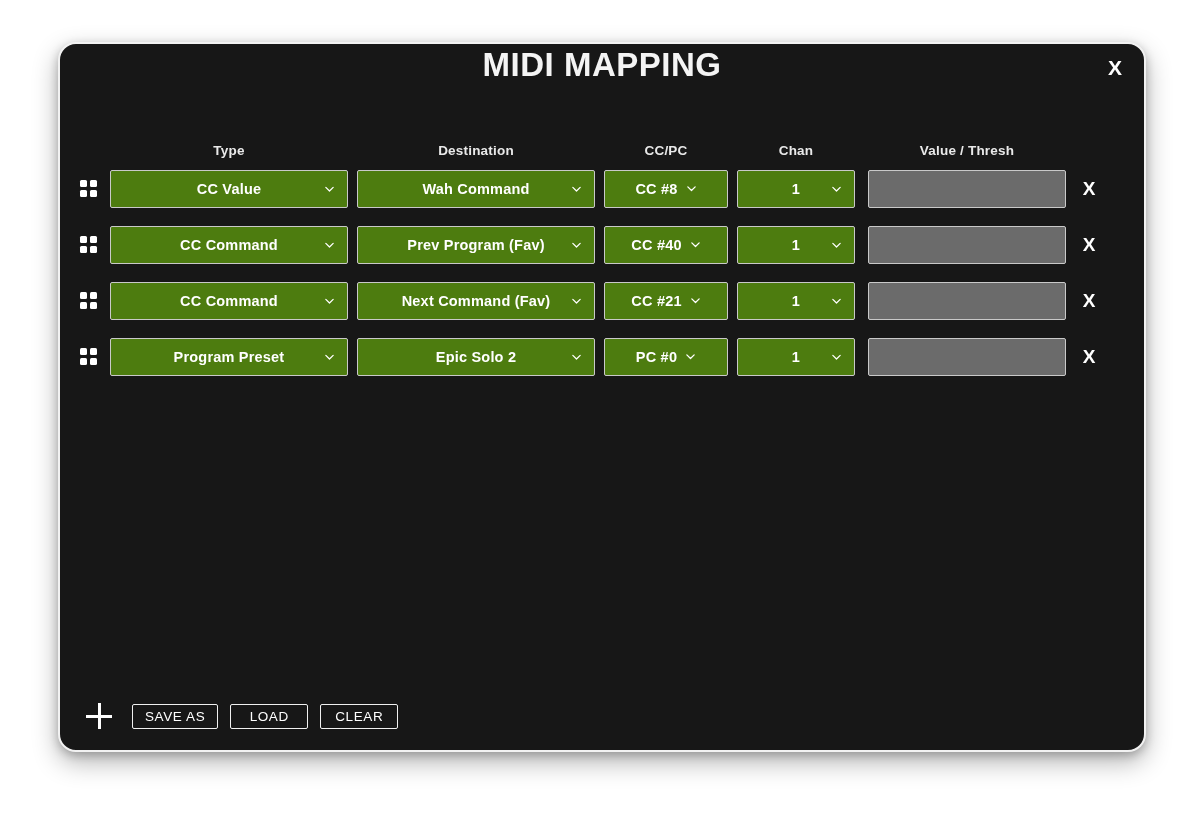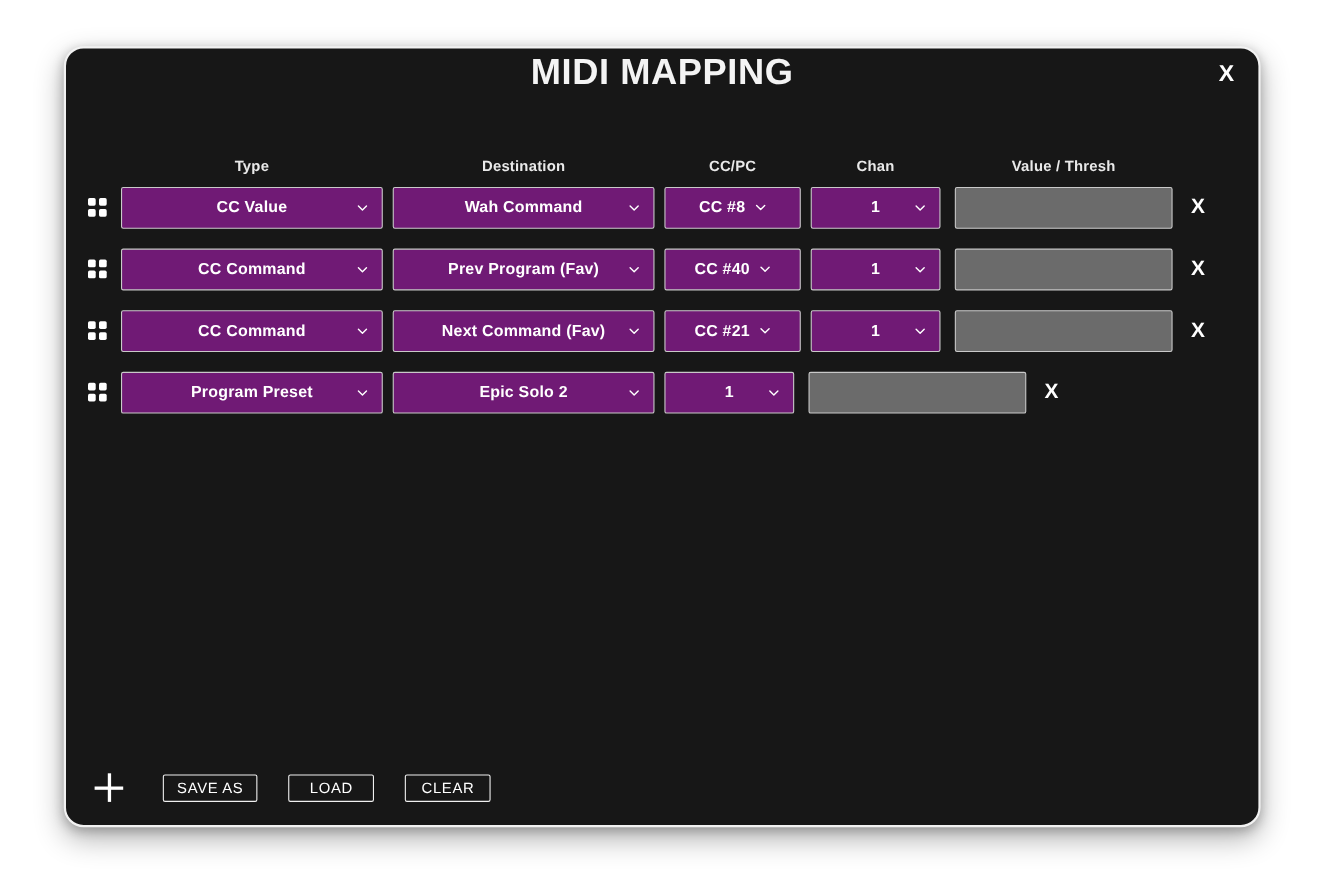--- a/index.html
+++ b/index.html
@@ -116,21 +116,21 @@
     display: block;
     width: 7px;
     height: 7px;
     background: #ffffff;
     border-radius: 1.5px;
   }
 
   .select {
     position: relative;
     height: 38px;
-    background: #701a75;
+    background: #4d7c0f;
     border: 1px solid #c9c9c9;
     border-radius: 2px;
     display: flex;
     align-items: center;
     justify-content: center;
     cursor: pointer;
     overflow: hidden;
   }
   .select .sel-label {
     color: #ffffff;
@@ -185,21 +185,21 @@
   
   .footer {
     position: absolute;
     left: 0;
     bottom: 0;
     width: 100%;
     height: 68px;
     display: flex;
     align-items: center;
     padding-left: 26px;
-    gap: 28px;
+    gap: 12px;
   }
 
   .add-btn {
     width: 26px;
     height: 26px;
     position: relative;
     cursor: pointer;
     flex: 0 0 26px;
   }
   .add-btn::before, .add-btn::after {
@@ -435,20 +435,30 @@
           <div class="c-dest">
             <div class="select wide">
               <span class="sel-label">Epic Solo 2</span>
               <span class="chev">
                 <svg viewBox="0 0 12 12" xmlns="http://www.w3.org/2000/svg">
                   <path d="M2 4.2 L6 8.2 L10 4.2" fill="none" stroke="#ffffff" stroke-width="1.4" stroke-linecap="round" stroke-linejoin="round"></path>
                 </svg>
               </span>
             </div>
           </div>
+          <div class="c-ccpc">
+            <div class="select narrow">
+              <span class="sel-label">PC #0</span>
+              <span class="chev">
+                <svg viewBox="0 0 12 12" xmlns="http://www.w3.org/2000/svg">
+                  <path d="M2 4.2 L6 8.2 L10 4.2" fill="none" stroke="#ffffff" stroke-width="1.4" stroke-linecap="round" stroke-linejoin="round"></path>
+                </svg>
+              </span>
+            </div>
+          </div>
           <div class="c-chan">
             <div class="select wide">
               <span class="sel-label">1</span>
               <span class="chev">
                 <svg viewBox="0 0 12 12" xmlns="http://www.w3.org/2000/svg">
                   <path d="M2 4.2 L6 8.2 L10 4.2" fill="none" stroke="#ffffff" stroke-width="1.4" stroke-linecap="round" stroke-linejoin="round"></path>
                 </svg>
               </span>
             </div>
           </div>

